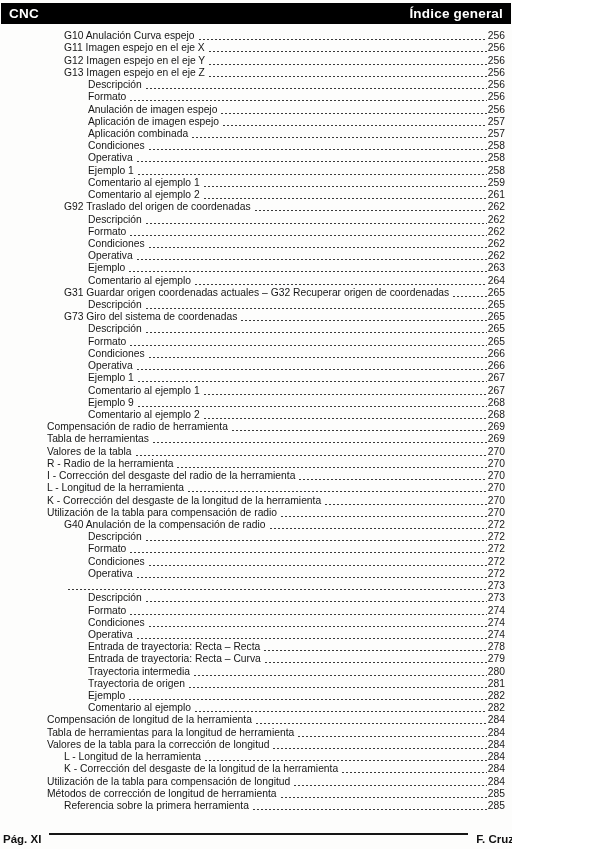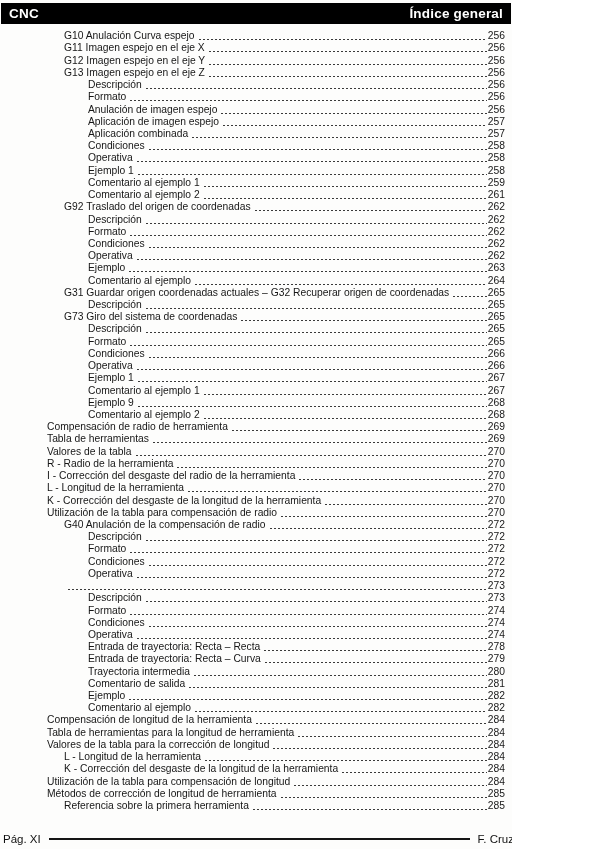--- a/index.html
+++ b/index.html
@@ -46,22 +46,22 @@
     margin: 0 1px 1px 3px;
     background-image: radial-gradient(circle, #3a3a3a 0.9px, transparent 1.1px);
     background-size: 4px 3px;
     background-repeat: repeat-x;
     background-position: left bottom;
   }
   .toc-page { flex: 0 0 auto; }
   
   .pagefooter {
     position: absolute; left: 3px; right: 0; bottom: 4px;
-    display: flex; align-items: center;
-    font-size: 11.5px; font-weight: normal;
+    display: flex; align-items: flex-start;
+    font-size: 11.5px; font-weight: bold;
     color: #111;
   }
   .footer-rule {
     flex: 1 1 auto;
     height: 2px;
     background: #151515;
     margin: 0 8px 0 8px;
   }
   .footer-right { padding-right: 0; margin-right: -2px; }
 </style>
@@ -334,21 +334,21 @@
     <span class="toc-text">Entrada de trayectoria:  Recta – Curva</span>
     <span class="leader"></span>
     <span class="toc-page">279</span>
   </div>
       <div class="toc-row indent-2">
     <span class="toc-text">Trayectoria intermedia</span>
     <span class="leader"></span>
     <span class="toc-page">280</span>
   </div>
       <div class="toc-row indent-2">
-    <span class="toc-text">Comentario de salida</span>
+    <span class="toc-text">Trayectoria de origen</span>
     <span class="leader"></span>
     <span class="toc-page">281</span>
   </div>
       <div class="toc-row indent-2">
     <span class="toc-text">Ejemplo</span>
     <span class="leader"></span>
     <span class="toc-page">282</span>
   </div>
       <div class="toc-row indent-2">
     <span class="toc-text">Comentario al ejemplo</span>

